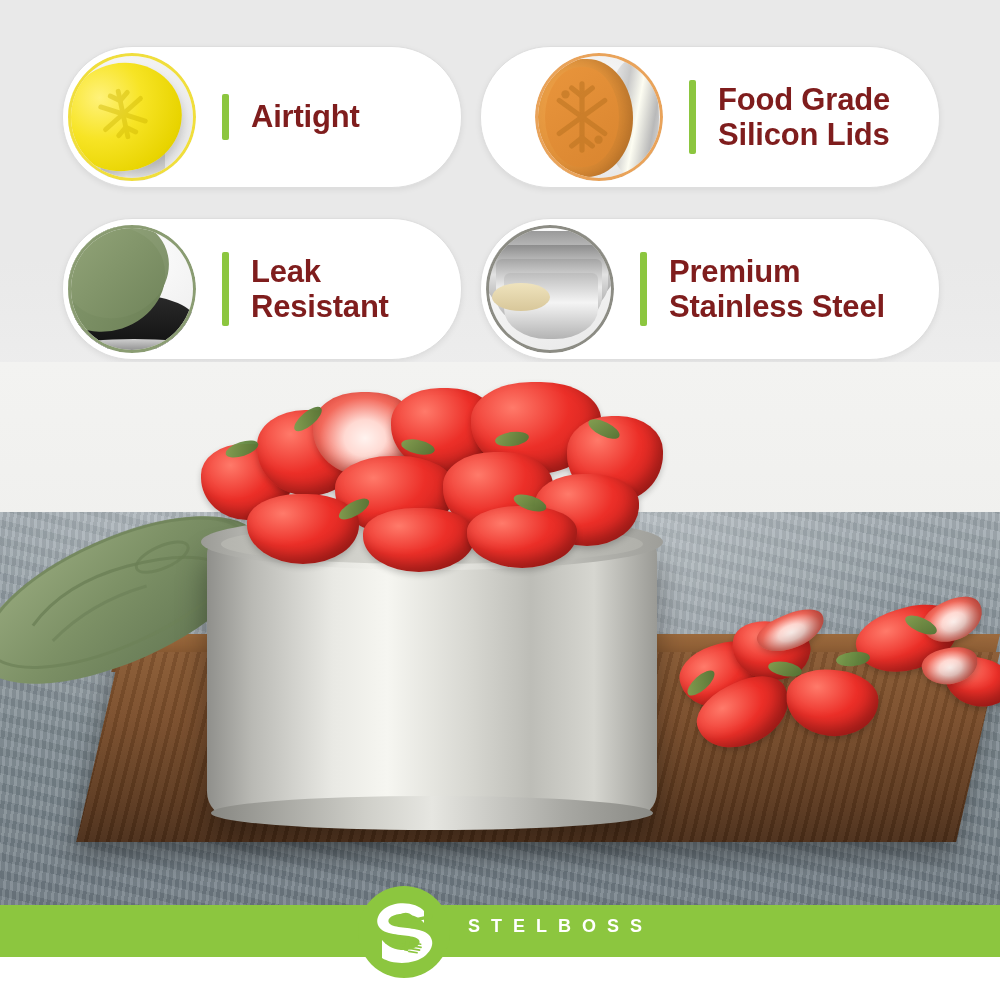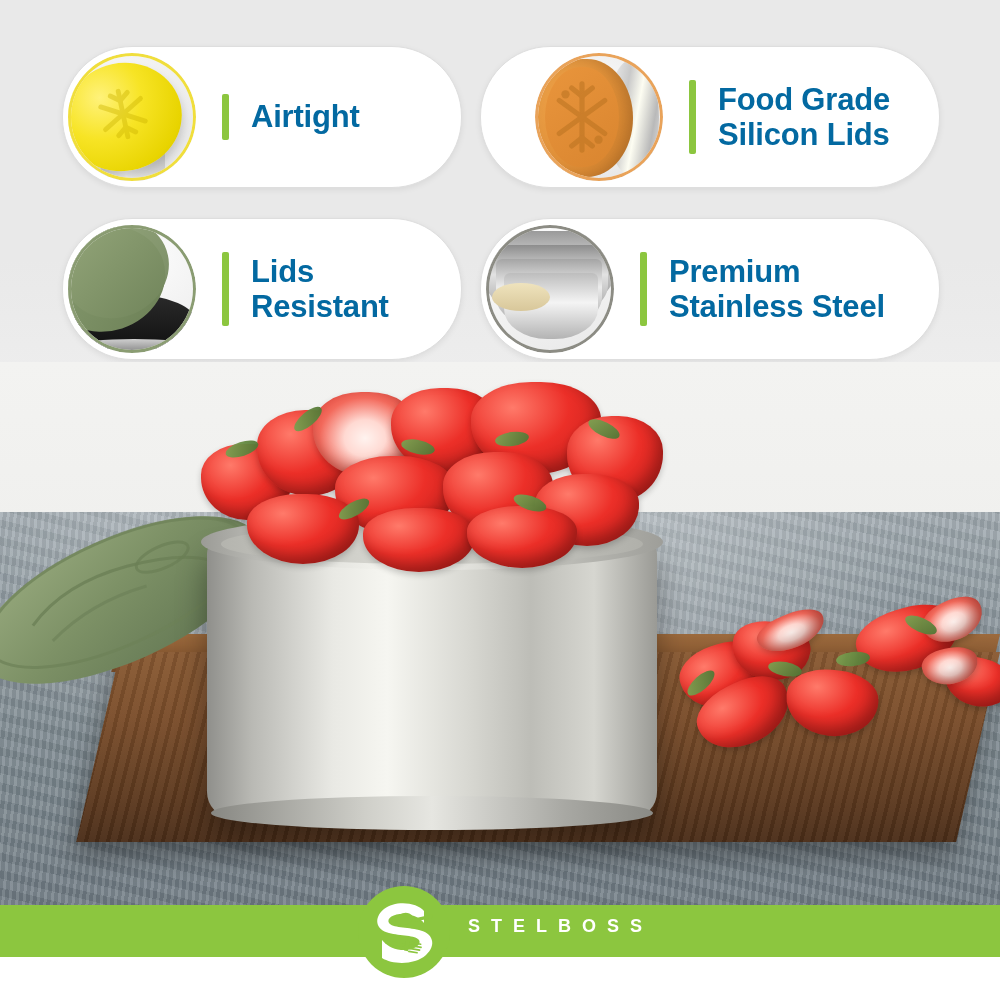--- a/index.html
+++ b/index.html
@@ -81,21 +81,21 @@
     background:linear-gradient(180deg,#a5a5a5,#ececec 40%,#a0a0a0);}
   .t4 .bw4{left:18px;top:48px;width:94px;height:66px;
     background:linear-gradient(180deg,#bdbdbd,#f4f4f4 45%,#b3b3b3);}
   .t4 .cream{position:absolute;left:6px;top:58px;width:58px;height:28px;border-radius:50%;
     background:linear-gradient(180deg,#efe3bd,#d8c79a);}
   .t4 .outring{box-shadow:inset 0 0 0 3px #8c8c84;}
 
   .accent{width:7px;height:46px;border-radius:2px;margin-left:26px;margin-right:22px;
     background:#8cc63f;flex:0 0 auto;}
   .badge.two-line .accent{height:74px;}
-  .b-text{font-size:31px;font-weight:bold;color:#0369a1;line-height:1.13;letter-spacing:-0.2px;}
+  .b-text{font-size:31px;font-weight:bold;color:#7f1d1d;line-height:1.13;letter-spacing:-0.2px;}
 
   
   .hero{position:absolute;left:0;top:362px;width:1000px;height:543px;overflow:hidden;
     background:linear-gradient(180deg,#f3f3f1 0%,#f0f0ee 30%,#eceae7 45%,#e9e9e9 55%,#e9e9e9 100%);}
   .stone{position:absolute;left:0;top:150px;width:1000px;height:393px;
     background:
       repeating-linear-gradient(96deg, rgba(255,255,255,.10) 0 3px, rgba(0,0,0,.05) 3px 7px),
       repeating-linear-gradient(14deg, rgba(255,255,255,.07) 0 9px, rgba(0,0,0,.04) 9px 17px),
       linear-gradient(180deg,#9fa9af 0%,#8d989f 25%,#7d8990 55%,#6e7a82 100%);
     filter:blur(.4px);}
@@ -208,21 +208,21 @@
       <div class="thumb t3">
         <div class="dark"></div>
         <div class="rim"></div>
         <div class="greenlid"></div>
         <div class="greenlid2"></div>
         <div class="ring"></div>
           <div class="outring"></div>
       </div>
       <div class="accent"></div>
       <div class="b-text">
-        <div>Lids</div>
+        <div>Leak</div>
         <div>Resistant</div>
       </div>
     </div>
 
     <div class="badge b4 two-line">
       <div class="thumb t4">
         <div class="bowl bw1"></div>
         <div class="bowl bw2"></div>
         <div class="bowl bw3"></div>
         <div class="bowl bw4"></div>

